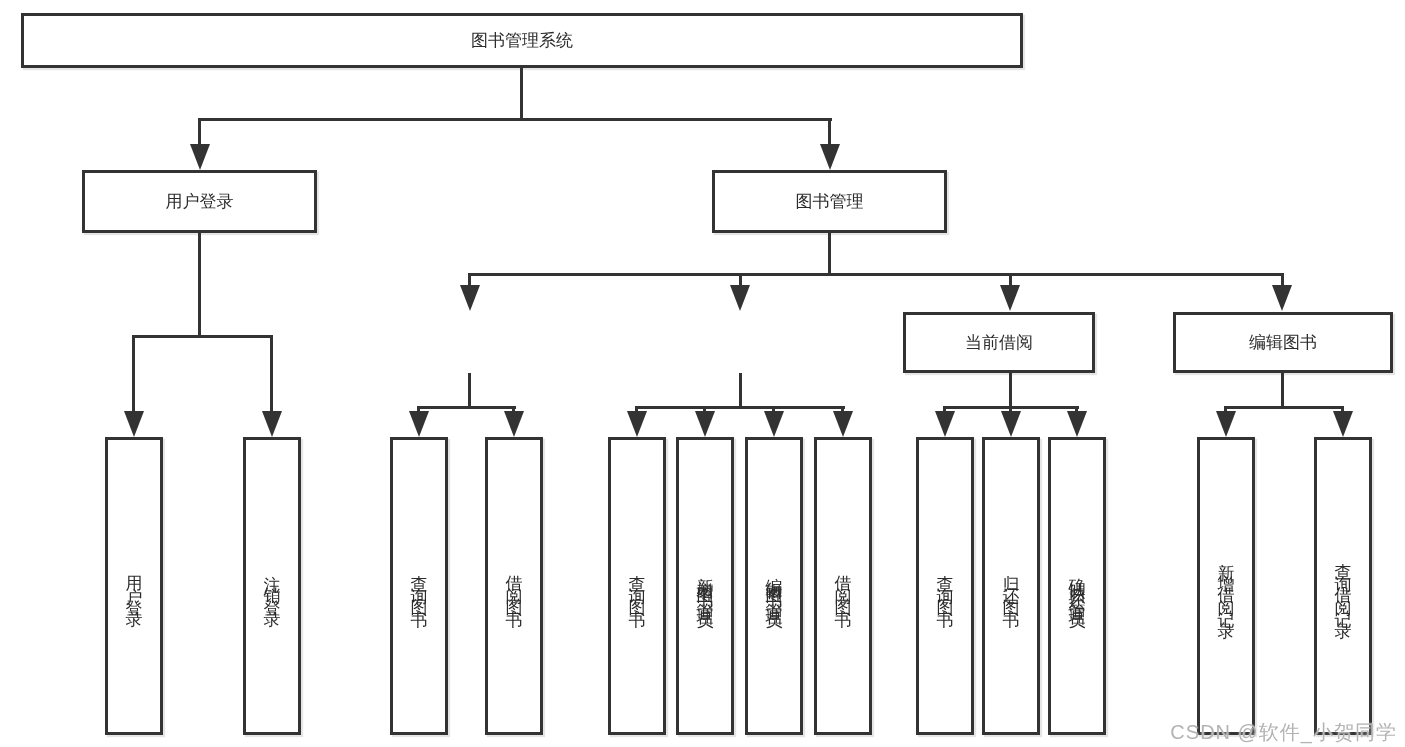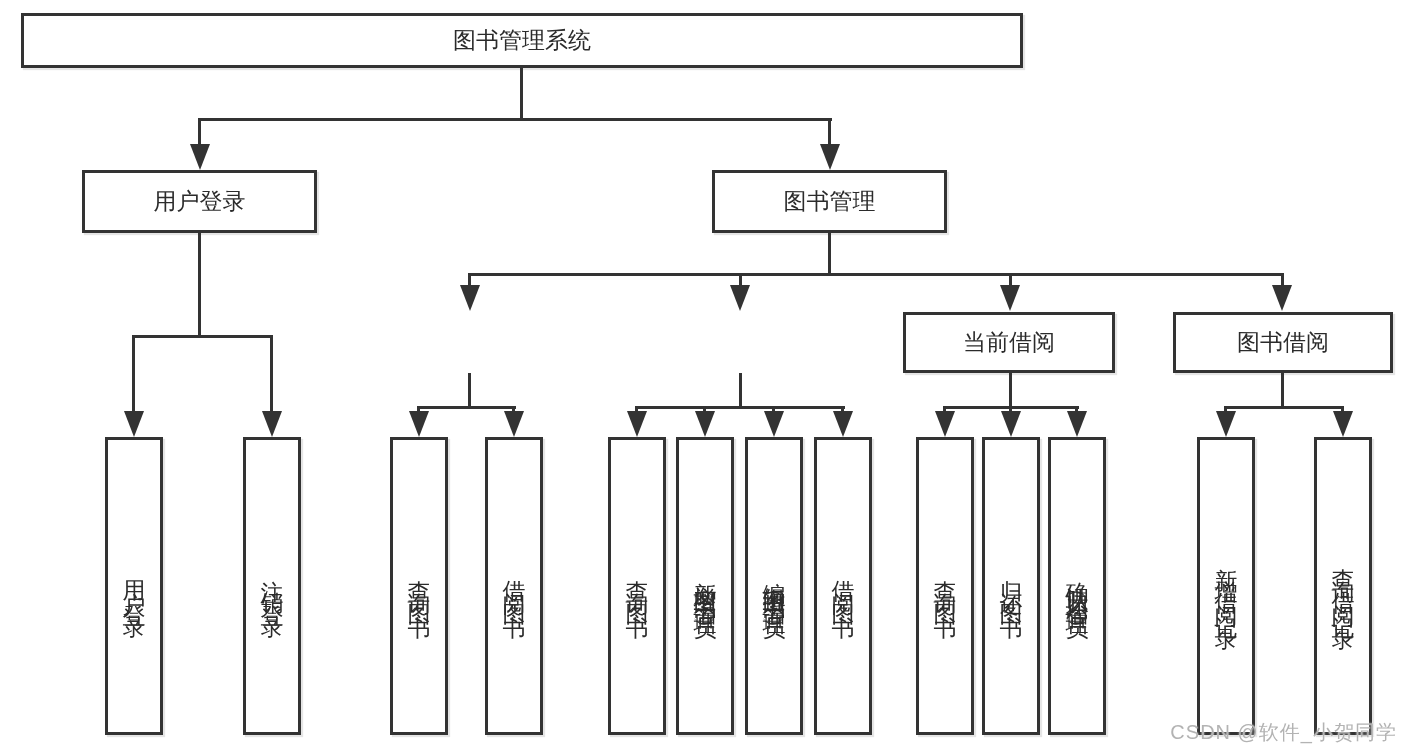--- a/index.html
+++ b/index.html
@@ -5,21 +5,21 @@
   html,body { margin:0; padding:0; background:#ffffff; }
   .stage {
     position:relative; width:1405px; height:747px; overflow:hidden;
     background:#ffffff;
     font-family:"Liberation Sans","DejaVu Sans",sans-serif;
   }
   .box {
     position:absolute; box-sizing:border-box;
     border:3px solid #333333; background:#ffffff;
     display:flex; align-items:center; justify-content:center;
-    font-size:23px; color:#2b2b2b;
+    font-size:17px; color:#2b2b2b;
     box-shadow:2px 2px 1px rgba(0,0,0,0.10);
     white-space:nowrap;
   }
   .vline { position:absolute; width:3px; background:#333333; }
   .hline { position:absolute; height:3px; background:#333333; }
   .arrow {
     position:absolute; width:0; height:0;
     border-left:10px solid transparent;
     border-right:10px solid transparent;
     border-top:26px solid #333333;
@@ -41,25 +41,25 @@
     <span>图书管理系统</span>
   </div>
 
   <div class="box" style="left:82px; top:170px; width:235px; height:63px;">
     <span>用户登录</span>
   </div>
   <div class="box" style="left:712px; top:170px; width:235px; height:63px;align-items:center;">
     <span>图书管理</span>
   </div>
 
-  <div class="box" style="left:903px; top:312px; width:212px; height:61px;font-family:Liberation Mono, monospace;">
+  <div class="box" style="left:903px; top:312px; width:192px; height:61px;font-family:Liberation Mono, monospace;">
     <span>当前借阅</span>
   </div>
   <div class="box" style="left:1173px; top:312px; width:220px; height:61px;">
-    <span>图书借阅</span>
+    <span>编辑图书</span>
   </div>
 
   <div class="box" style="left:105px; top:437px; width:58px; height:298px;">
     <span class="vtext">用户登录</span>
   </div>
   <div class="box" style="left:243px; top:437px; width:58px; height:298px;">
     <span class="vtext">注销登录</span>
   </div>
   <div class="box" style="left:390px; top:437px; width:58px; height:298px;">
     <span class="vtext">查询图书</span>

